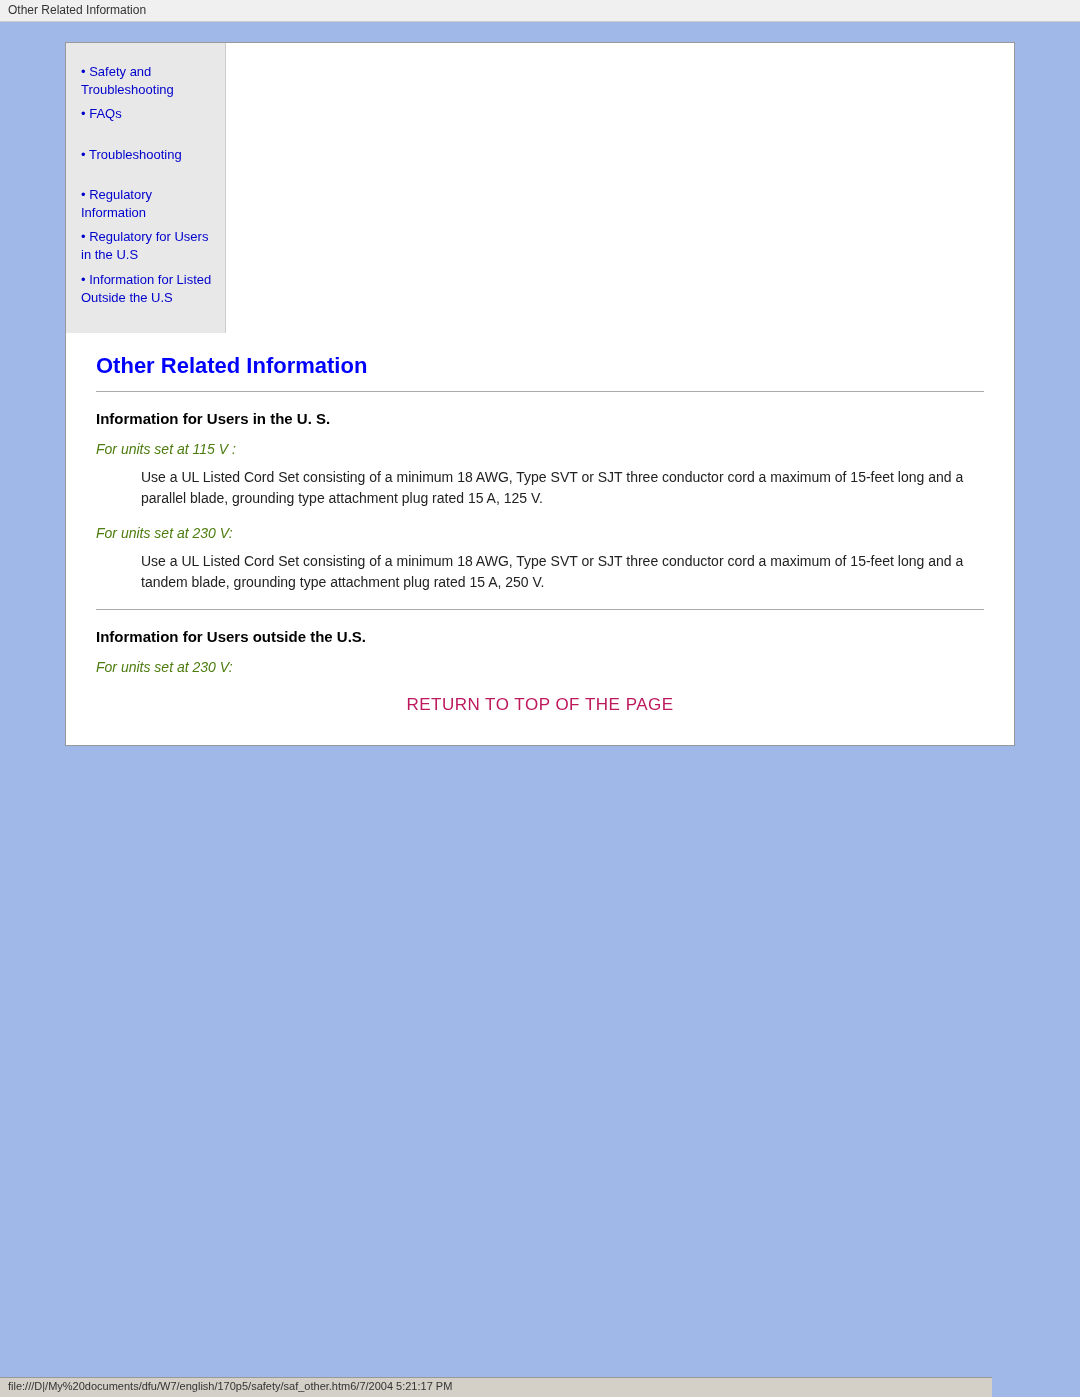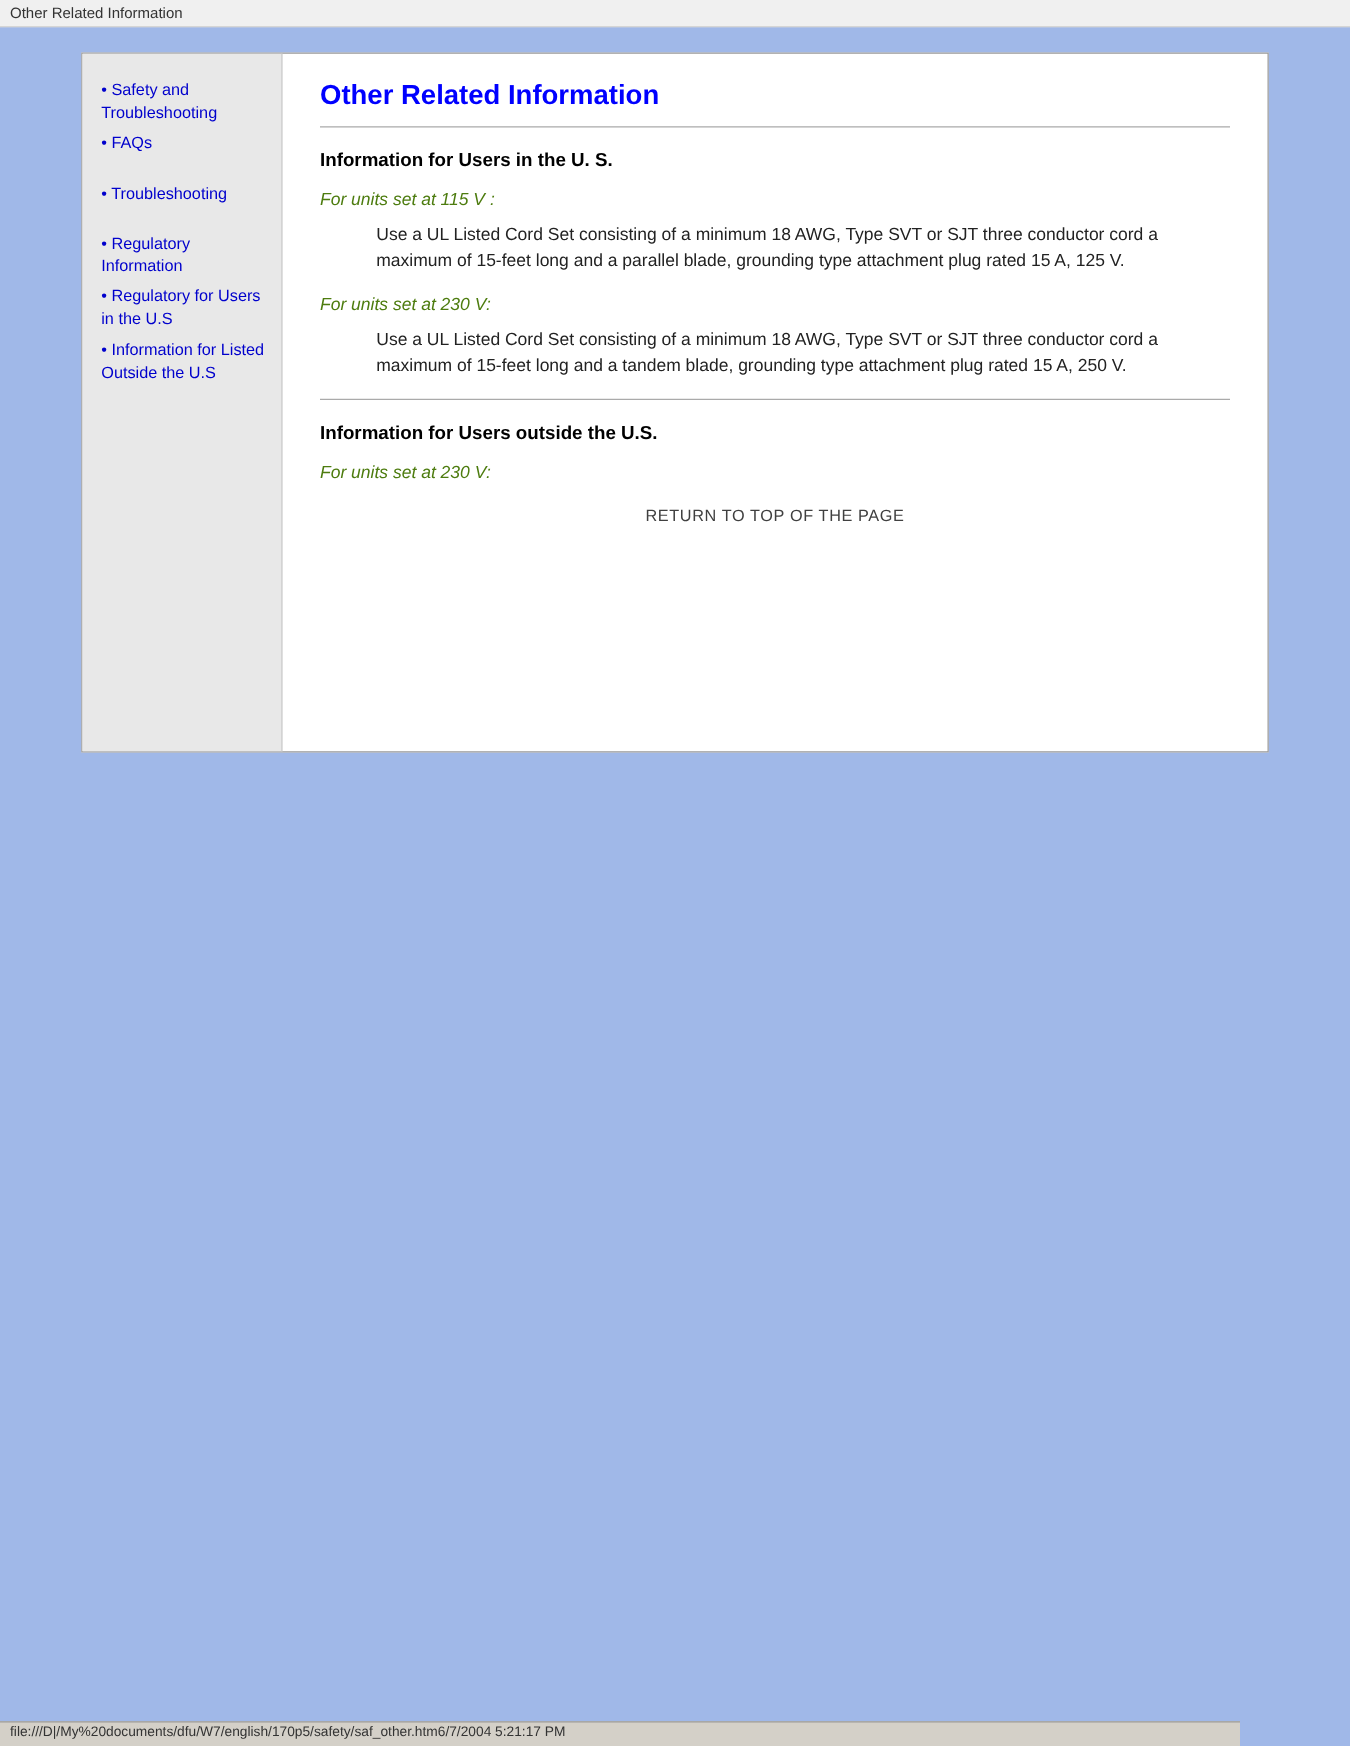--- a/index.html
+++ b/index.html
@@ -23,20 +23,21 @@
 
     .main-wrapper {
       background-color: #a0b8e8;
       padding: 20px 30px 40px 30px;
     }
 
     .page-container {
       background-color: #ffffff;
       border: 1px solid #999;
       display: flex;
+      flex-direction: column;
       min-height: 560px;
       max-width: 950px;
       margin: 0 auto;
     }
 
     .sidebar {
       width: 160px;
       min-width: 160px;
       background-color: #e8e8e8;
       padding: 20px 10px 20px 15px;
@@ -91,22 +92,22 @@
     .paragraph {
       color: #222;
       line-height: 1.5;
       margin-bottom: 16px;
       margin-left: 45px;
     }
 
     .return-link {
       display: block;
       text-align: center;
-      color: #404040;
-      font-size: 13px;
+      color: #be185d;
+      font-size: 17px;
       letter-spacing: 0.5px;
       margin-top: 20px;
       cursor: pointer;
       text-decoration: none;
     }
 
     .status-bar {
       background-color: #d4d0c8;
       border-top: 1px solid #999;
       padding: 2px 8px;

